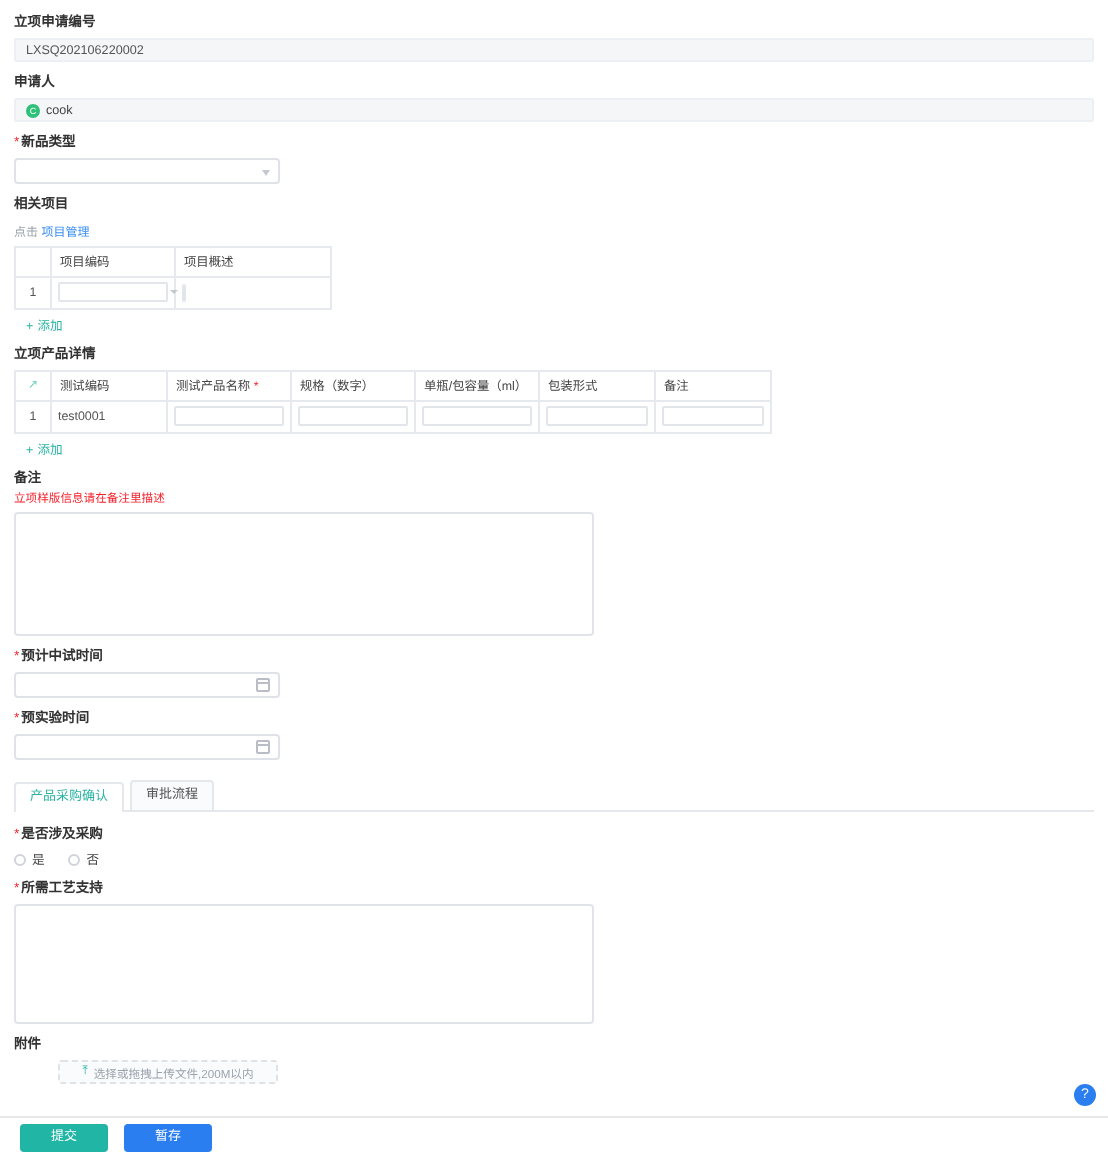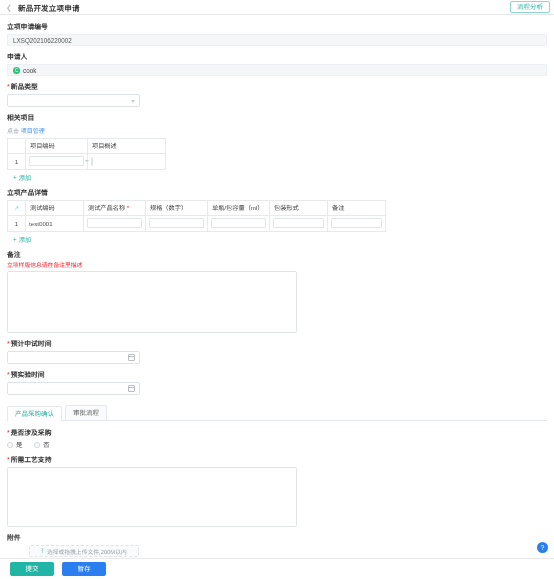--- a/index.html
+++ b/index.html
@@ -274,26 +274,20 @@
     display: flex; align-items: center; justify-content: center;
     cursor: pointer;
     line-height: 1;
   }
 </style>
 </head>
 <body>
 
 <div class="page">
 
-  <div class="topbar">
-    <span class="back-icon">❮</span>
-    <span class="topbar-title">新品开发立项申请</span>
-    <span class="topbar-spacer"></span>
-    <button class="flow-btn">流程分析</button>
-  </div>
 
   <div class="content">
 
     <div class="field">
       <span class="label">立项申请编号</span>
       <div class="readonly-val">LXSQ202106220002</div>
     </div>
 
     <div class="field">
       <span class="label">申请人</span>

